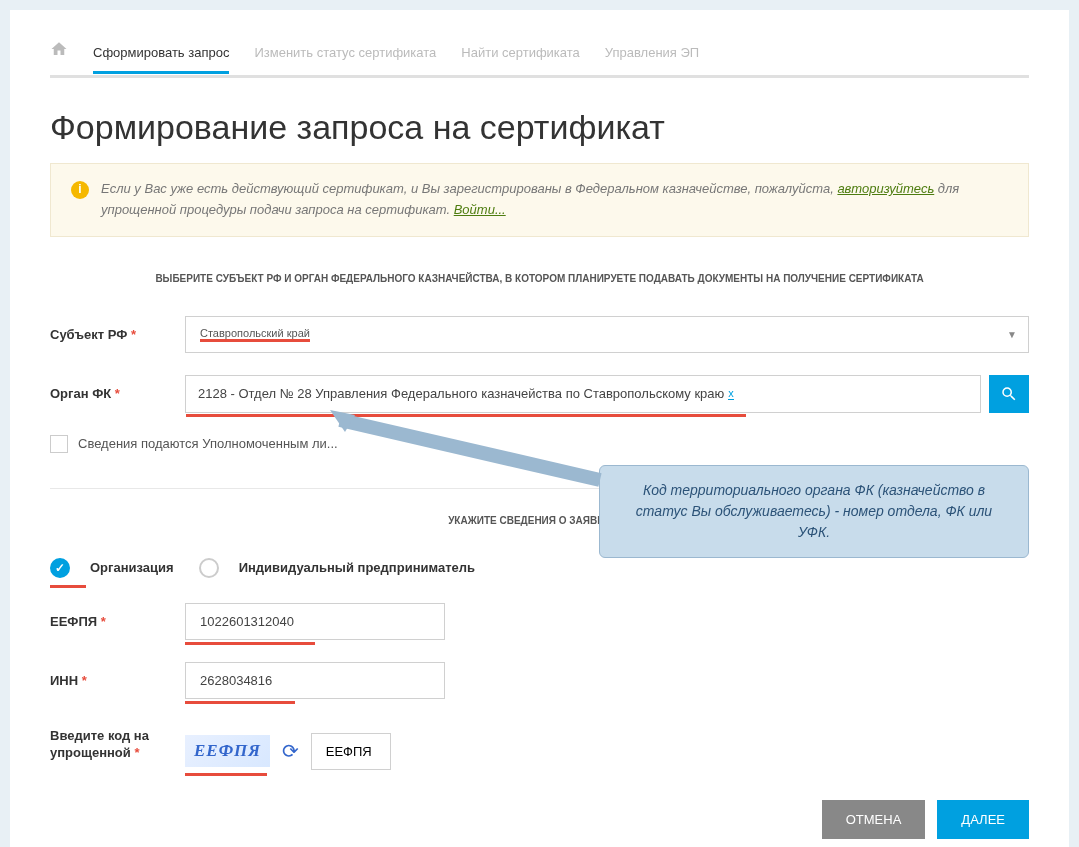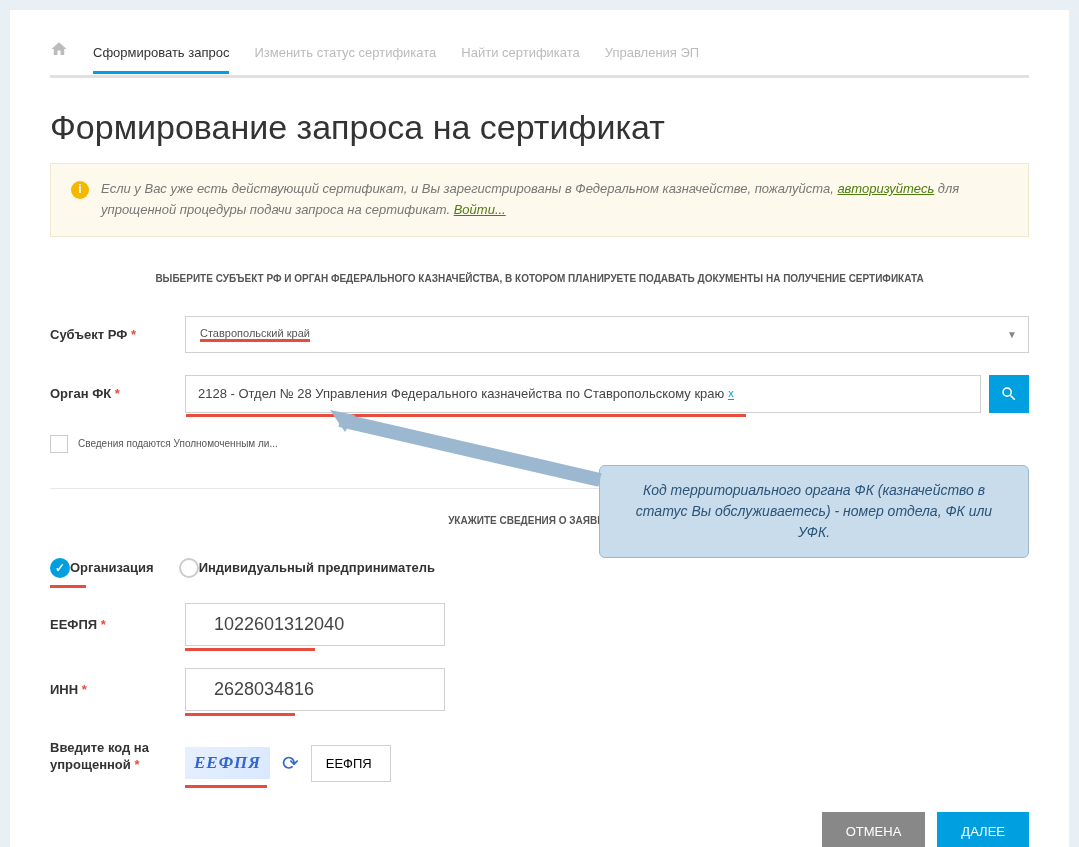--- a/index.html
+++ b/index.html
@@ -180,35 +180,35 @@
       align-items: center;
       gap: 10px;
       margin-bottom: 35px;
     }
     .checkbox {
       width: 18px;
       height: 18px;
       border: 1px solid #ccc;
       cursor: pointer;
     }
-    .checkbox-label { font-size: 10px; color: #555; }
+    .checkbox-label { font-size: 13px; color: #555; }
     .divider {
       border: none;
       border-top: 1px solid #e8e8e8;
       margin: 5px 0 25px;
     }
     .radio-row {
       display: flex;
       gap: 25px;
       margin-bottom: 25px;
     }
     .radio-option {
       display: flex;
       align-items: center;
-      gap: 0;
+      gap: 20px;
       cursor: pointer;
     }
     .radio {
       width: 20px;
       height: 20px;
       border-radius: 50%;
       border: 2px solid #ccc;
       display: flex;
       align-items: center;
       justify-content: center;
@@ -219,22 +219,22 @@
     }
     .radio.checked::after {
       content: '✓';
       color: #fff;
       font-size: 12px;
       font-weight: bold;
     }
     .radio-label { font-size: 13px; font-weight: bold; }
     .text-input {
       border: 1px solid #d0d0d0;
-      padding: 10px 28px;
-      font-size: 18px;
+      padding: 10px 14px;
+      font-size: 13px;
       width: 260px;
       color: #444;
     }
     .captcha-row {
       display: flex;
       align-items: center;
       gap: 12px;
     }
     .captcha-img {
       width: 85px;

